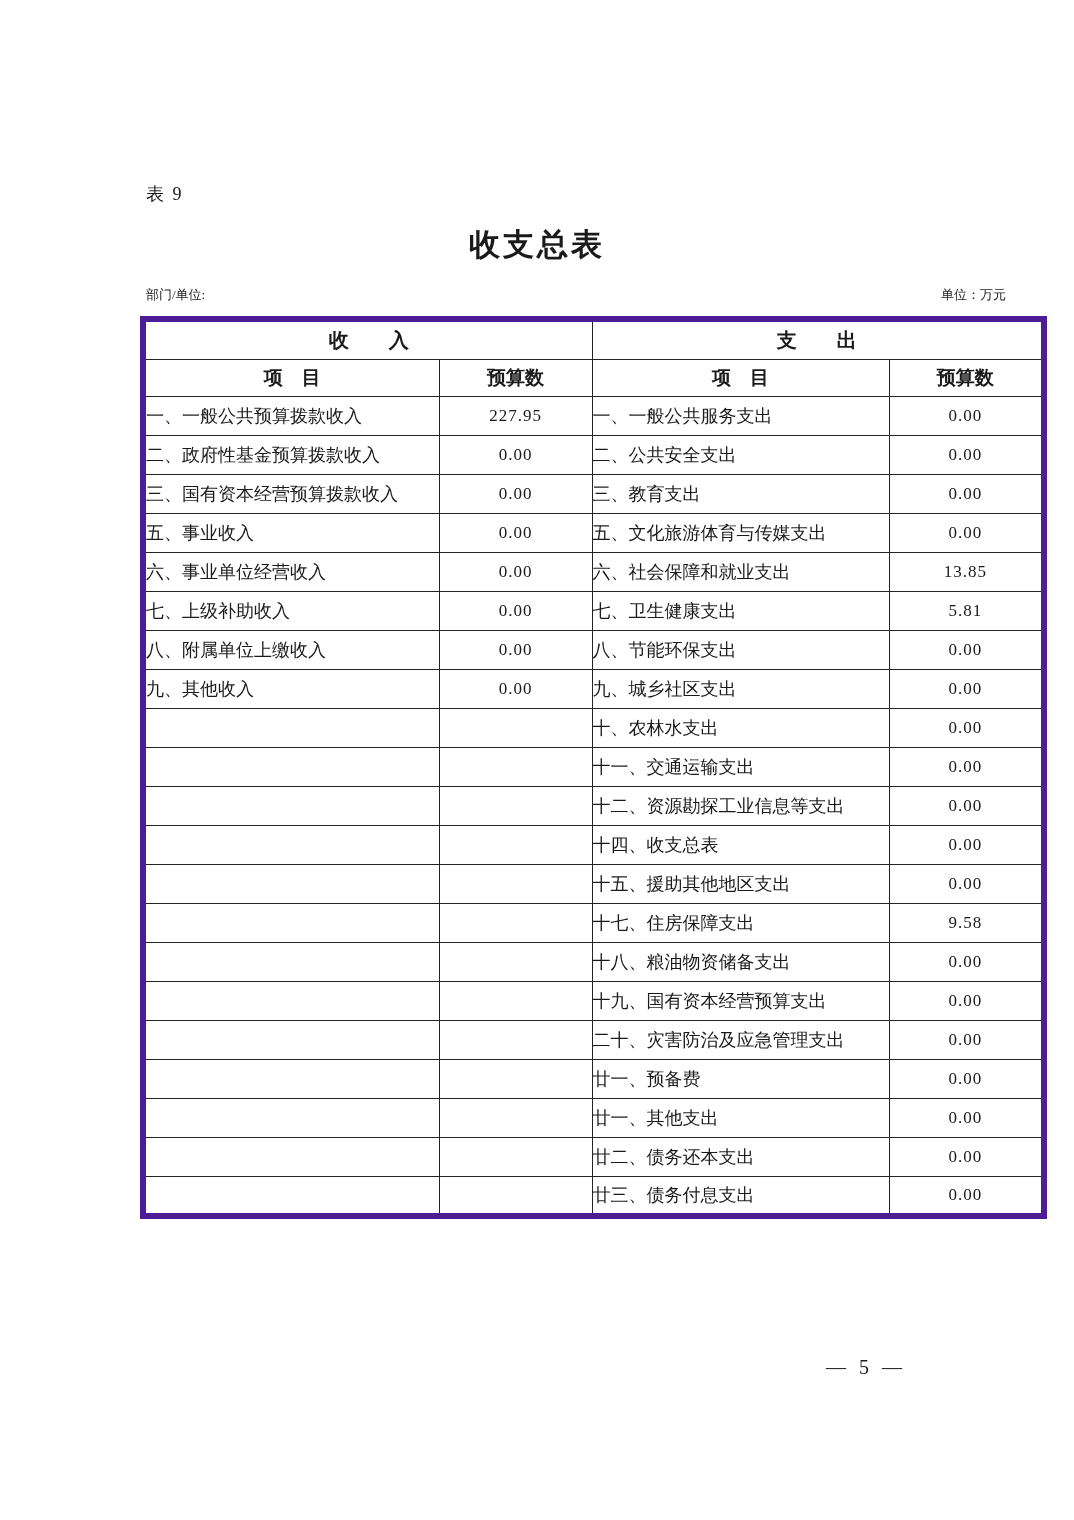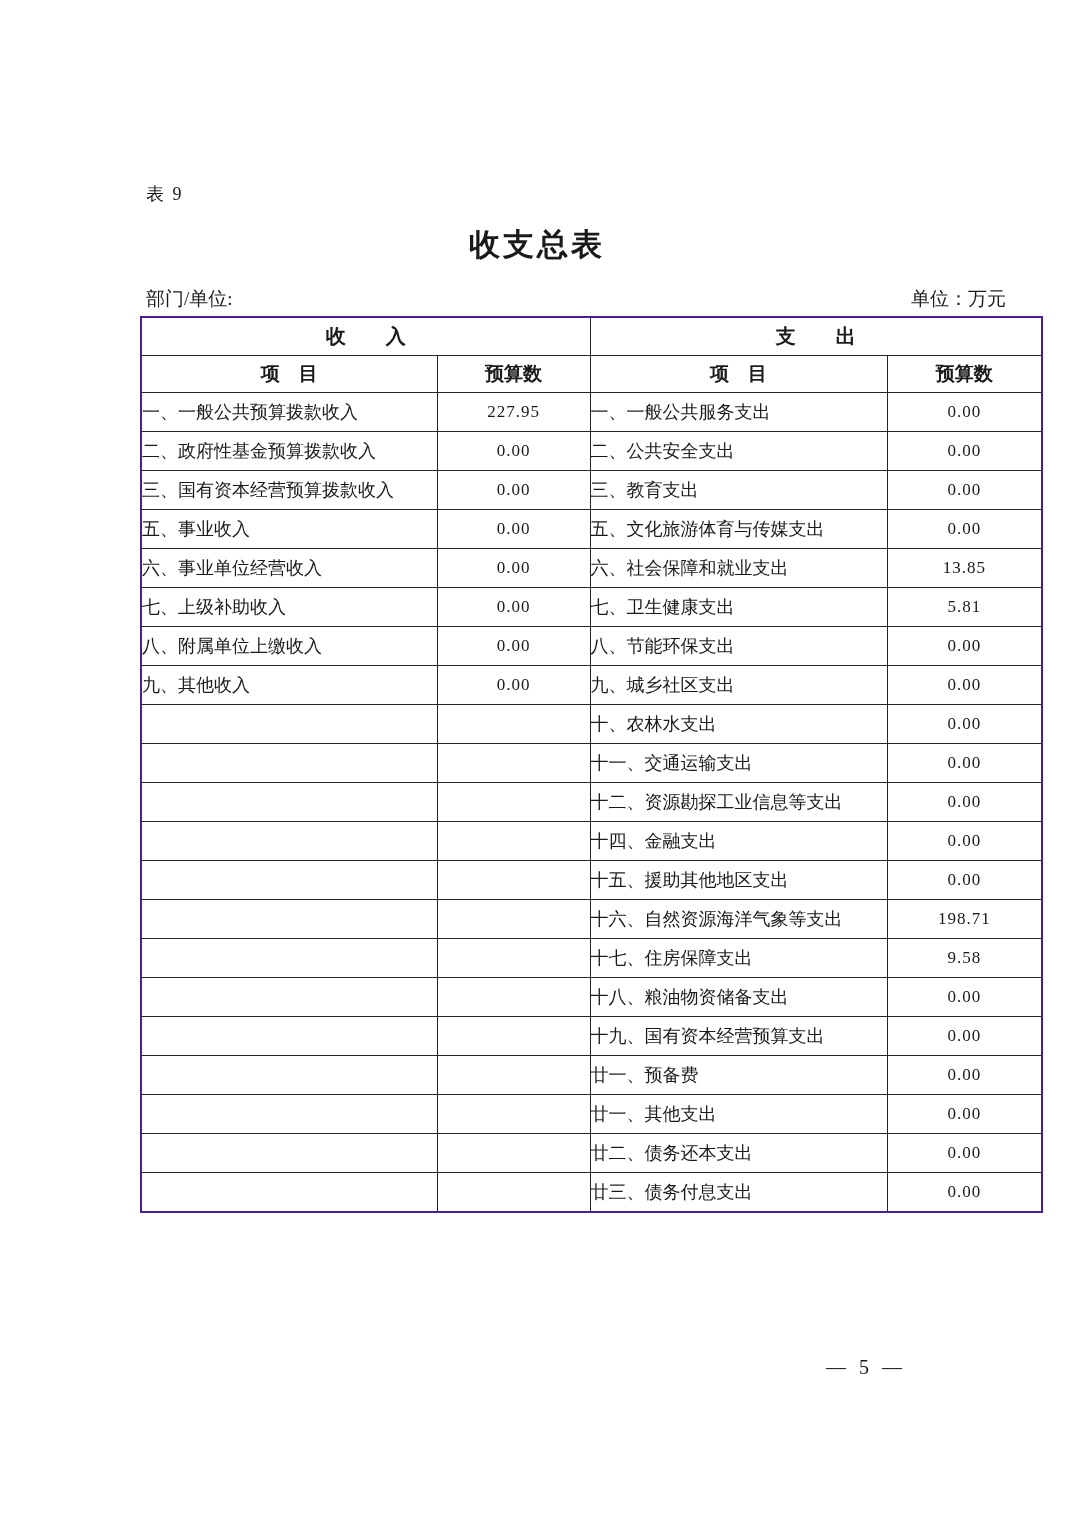--- a/index.html
+++ b/index.html
@@ -37,30 +37,30 @@
     font-weight: 700;
     letter-spacing: 3px;
   }
   .info-row {
     position: absolute;
     left: 146px;
     top: 286px;
     width: 860px;
     display: flex;
     justify-content: space-between;
-    font-size: 19px;
+    font-size: 13px;
   }
   table.budget {
     position: absolute;
     left: 140px;
     top: 316px;
     width: 901px;
     border-collapse: collapse;
     table-layout: fixed;
-    border: 2px solid #4c1d95;
+    border: 6px solid #4c1d95;
   }
   table.budget th,
   table.budget td {
     border: 1px solid #242424;
     padding: 0;
     overflow: hidden;
     white-space: nowrap;
     vertical-align: middle;
   }
   tr.hdr-section th {
@@ -196,34 +196,28 @@
         </tr>
         <tr>
           <td class="item-cell"></td>
           <td class="value-cell"></td>
           <td class="item-cell">十二、资源勘探工业信息等支出</td>
           <td class="value-cell">0.00</td>
         </tr>
         <tr>
           <td class="item-cell"></td>
           <td class="value-cell"></td>
-          <td class="item-cell">十四、金融支出</td>
+          <td class="item-cell">十四、收支总表</td>
           <td class="value-cell">0.00</td>
         </tr>
         <tr>
           <td class="item-cell"></td>
           <td class="value-cell"></td>
           <td class="item-cell">十五、援助其他地区支出</td>
           <td class="value-cell">0.00</td>
-        </tr>
-        <tr>
-          <td class="item-cell"></td>
-          <td class="value-cell"></td>
-          <td class="item-cell">十六、自然资源海洋气象等支出</td>
-          <td class="value-cell">198.71</td>
         </tr>
         <tr>
           <td class="item-cell"></td>
           <td class="value-cell"></td>
           <td class="item-cell">十七、住房保障支出</td>
           <td class="value-cell">9.58</td>
         </tr>
         <tr>
           <td class="item-cell"></td>
           <td class="value-cell"></td>
@@ -232,20 +226,26 @@
         </tr>
         <tr>
           <td class="item-cell"></td>
           <td class="value-cell"></td>
           <td class="item-cell">十九、国有资本经营预算支出</td>
           <td class="value-cell">0.00</td>
         </tr>
         <tr>
           <td class="item-cell"></td>
           <td class="value-cell"></td>
+          <td class="item-cell">二十、灾害防治及应急管理支出</td>
+          <td class="value-cell">0.00</td>
+        </tr>
+        <tr>
+          <td class="item-cell"></td>
+          <td class="value-cell"></td>
           <td class="item-cell">廿一、预备费</td>
           <td class="value-cell">0.00</td>
         </tr>
         <tr>
           <td class="item-cell"></td>
           <td class="value-cell"></td>
           <td class="item-cell">廿一、其他支出</td>
           <td class="value-cell">0.00</td>
         </tr>
         <tr>

